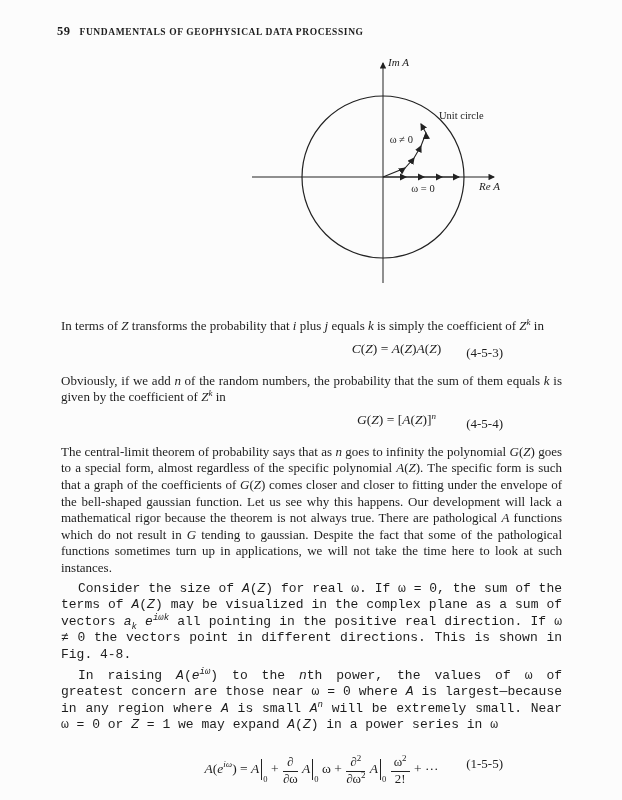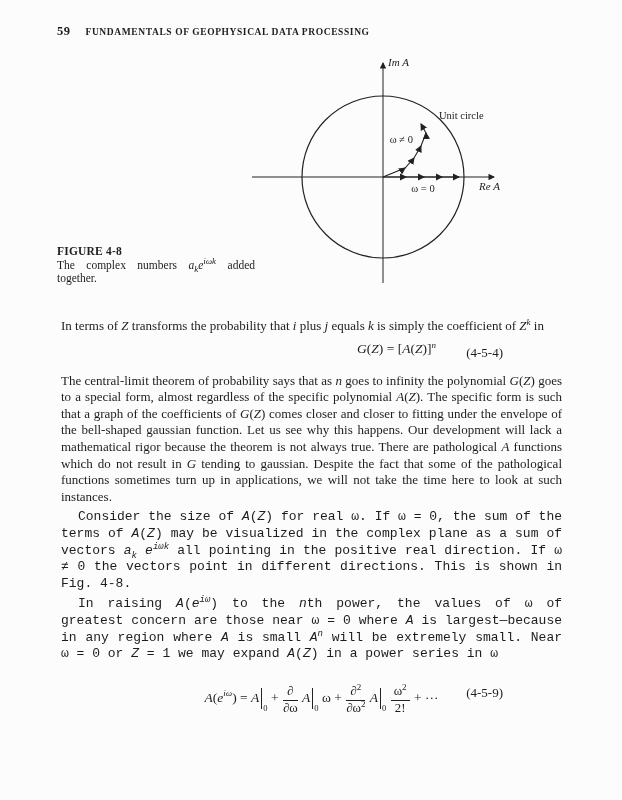--- a/index.html
+++ b/index.html
@@ -8,21 +8,21 @@
     width:622px;height:800px;
     margin:0 auto;
     background:#fcfcfc;
     font-family:"Liberation Serif","DejaVu Serif",serif;
     color:#1d1d1d;
     overflow:hidden;
   }
   
   .runhead{position:absolute;left:57px;top:21px;white-space:nowrap;}
   .pagenum{font-weight:bold;font-size:12.5px;letter-spacing:.5px;}
-  .runtitle{font-weight:bold;font-size:9.5px;letter-spacing:.6px;margin-left:15px;text-align:center;}
+  .runtitle{font-weight:bold;font-size:9.5px;letter-spacing:.6px;margin-left:9px;text-align:center;}
   
   .figsvg{position:absolute;left:240px;top:50px;}
   .figsvg text{font-family:"Liberation Serif","DejaVu Serif",serif;fill:#222;}
   .caption{position:absolute;left:57px;top:245px;width:198px;font-size:11.5px;line-height:13.5px;}
   .caption .ctitle{font-weight:bold;letter-spacing:.2px;}
   .caption .cbody{text-align:justify;}
   
   .main{position:absolute;left:57px;top:314px;width:509px;font-size:13px;line-height:16.6px;}
   .main p{margin:4px;text-align:justify;}
   p.indent{text-indent:17px;font-family:Liberation Mono, monospace;}
@@ -67,38 +67,39 @@
 
     <polyline points="381,177 403,168 412,158 419,146 424,133 419,124" fill="none" stroke="#222" stroke-width="1.1" marker-mid="url(#arr)" marker-end="url(#arr)"></polyline>
 
     <text x="386" y="66" font-size="11" font-style="italic">Im A</text>
     <text x="477" y="190" font-size="11" font-style="italic">Re A</text>
     <text x="437" y="119" font-size="10.5">Unit circle</text>
     <text x="411" y="143" font-size="10.5" text-anchor="end">ω ≠ 0</text>
     <text x="421" y="192" font-size="10.5" text-anchor="middle">ω = 0</text>
   </svg>
 
-  <div class="caption">
-    <div class="ctitle">FIGURE 4-8</div>
-    <div class="cbody">The complex numbers <i>a</i><sub><i>k</i></sub><i>e</i><sup><i>iωk</i></sup> added together.</div>
-  </div>
 
   <div class="main">
     <p>In terms of <i>Z</i> transforms the probability that <i>i</i> plus <i>j</i> equals <i>k</i> is simply the coefficient of <i>Z</i><sup><i>k</i></sup> in</p>
 
+    <div class="eqrow">
+      <span class="eq shift-lg"><i>C</i>(<i>Z</i>) = <i>A</i>(<i>Z</i>)<i>A</i>(<i>Z</i>)</span>
+      <span class="eqnum">(4-5-3)</span>
+    </div>
 
+    <p>Obviously, if we add <i>n</i> of the random numbers, the probability that the sum of them equals <i>k</i> is given by the coefficient of <i>Z</i><sup><i>k</i></sup> in</p>
 
     <div class="eqrow">
       <span class="eq shift-lg"><i>G</i>(<i>Z</i>) = [<i>A</i>(<i>Z</i>)]<sup><i>n</i></sup></span>
       <span class="eqnum">(4-5-4)</span>
     </div>
 
     <p>The central-limit theorem of probability says that as <i>n</i> goes to infinity the polynomial <i>G</i>(<i>Z</i>) goes to a special form, almost regardless of the specific polynomial <i>A</i>(<i>Z</i>).  The specific form is such that a graph of the coefficients of <i>G</i>(<i>Z</i>) comes closer and closer to fitting under the envelope of the bell-shaped gaussian function.  Let us see why this happens.  Our development will lack a mathematical rigor because the theorem is not always true.  There are pathological <i>A</i> functions which do not result in <i>G</i> tending to gaussian.  Despite the fact that some of the pathological functions sometimes turn up in applications, we will not take the time here to look at such instances.</p>
     <p class="indent">Consider the size of <i>A</i>(<i>Z</i>) for real ω.  If ω = 0, the sum of the terms of <i>A</i>(<i>Z</i>) may be visualized in the complex plane as a sum of vectors <i>a</i><sub><i>k</i></sub> <i>e</i><sup><i>iωk</i></sup> all pointing in the positive real direction.  If ω ≠ 0 the vectors point in different directions.  This is shown in Fig. 4-8.</p>
     <p class="indent">In raising <i>A</i>(<i>e</i><sup><i>iω</i></sup>) to the <i>n</i>th power, the values of ω of greatest concern are those near ω = 0 where <i>A</i> is largest—because in any region where <i>A</i> is small <i>A</i><sup><i>n</i></sup> will be extremely small.  Near ω = 0 or <i>Z</i> = 1 we may expand <i>A</i>(<i>Z</i>) in a power series in ω</p>
 
     <div class="eqrow tall">
       <span class="eq shift-sm"><i>A</i>(<i>e</i><sup><i>iω</i></sup>) = <i>A</i><span class="bar0"></span><span class="bar0zero">0</span> + <span class="frac"><span class="fnum">∂</span><span class="fden">∂ω</span></span> <i>A</i><span class="bar0"></span><span class="bar0zero">0</span> ω + <span class="frac"><span class="fnum">∂<sup>2</sup></span><span class="fden">∂ω<sup>2</sup></span></span> <i>A</i><span class="bar0"></span><span class="bar0zero">0</span> <span class="frac"><span class="fnum">ω<sup>2</sup></span><span class="fden">2!</span></span> + ···</span>
-      <span class="eqnum">(4-5-9)</span>
+      <span class="eqnum">(1-5-5)</span>
     </div>
   </div>
 
 </div>
 
 </body></html>

